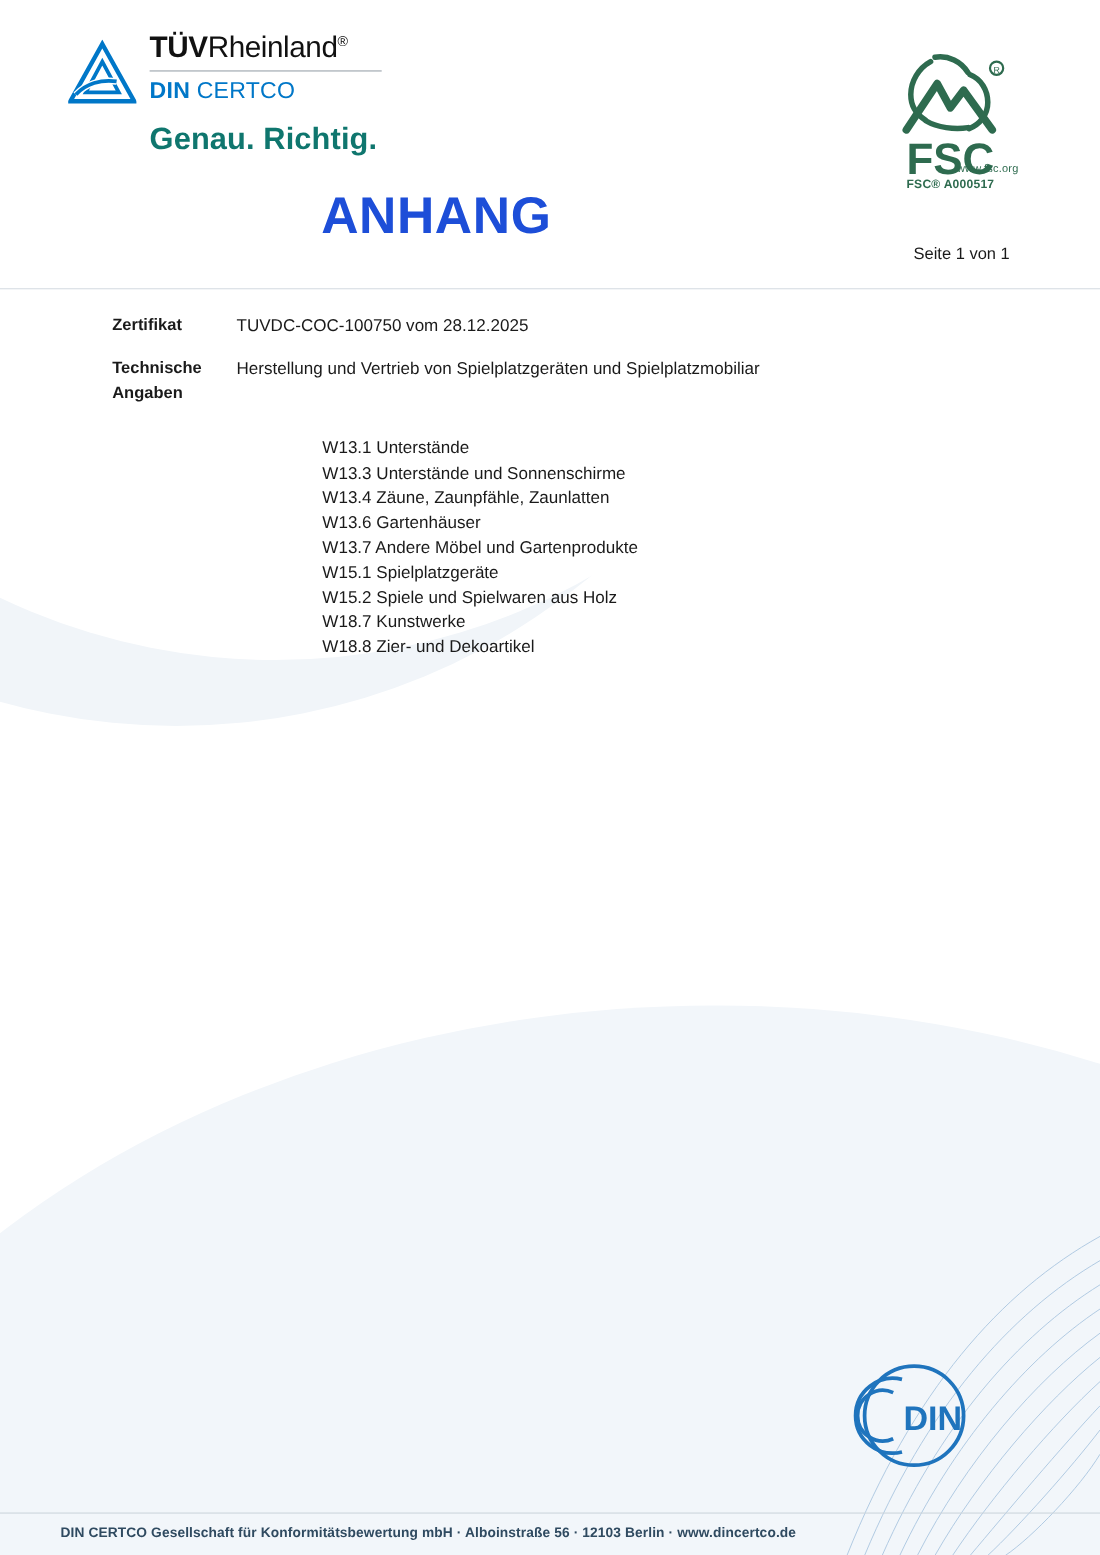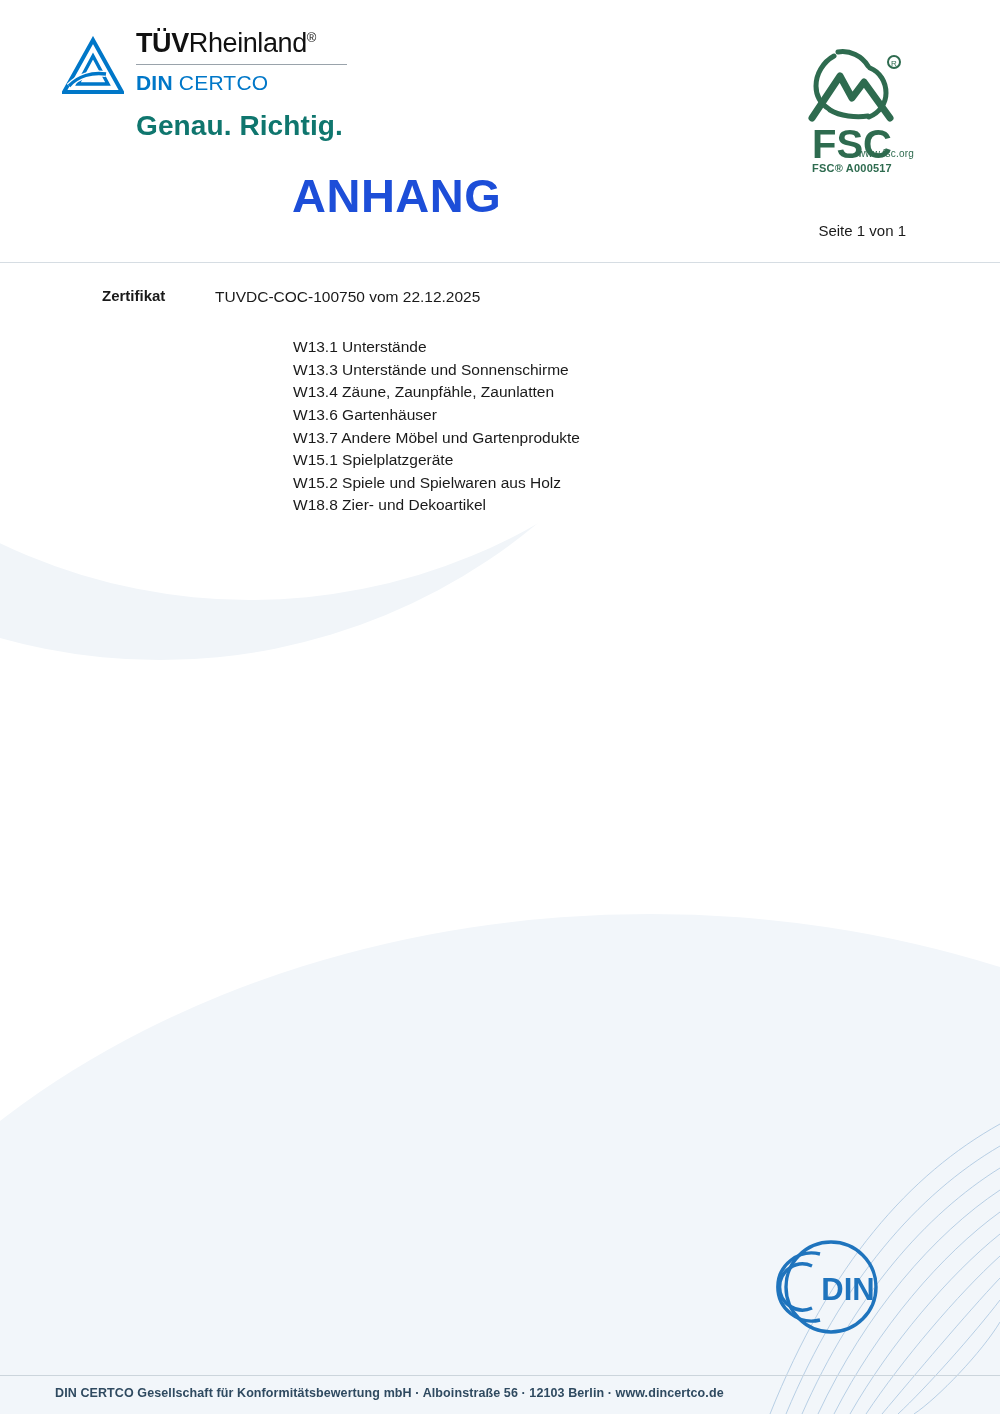--- a/index.html
+++ b/index.html
@@ -61,21 +61,21 @@
     bottom: 0;
     width: 420px;
     height: 330px;
     z-index: 1;
     pointer-events: none;
   }
 
   
   .header {
     position: absolute;
-    top: 0; left: 0; right: 16px;
+    top: 0; left: 0; right: 4px;
     height: 260px;
     z-index: 3;
     text-decoration: underline;
   }
 
   .tuv-logo {
     position: absolute;
     left: 62px;
     top: 28px;
     width: 300px;
@@ -317,32 +317,37 @@
     <div class="fsc-code">FSC® A000517</div>
 
     <div class="page-count">Seite 1 von 1</div>
   </div>
   <div class="header-rule"></div>
 
   <div class="content">
 
     <div class="row">
       <div class="label">Zertifikat</div>
-      <div class="value">TUVDC-COC-100750 vom 22.12.2025</div>
+      <div class="value">TUVDC-COC-100750 vom 28.12.2025</div>
     </div>
 
+    <div class="row">
+      <div class="label">Technische Angaben</div>
+      <div class="value">Herstellung und Vertrieb von Spielplatzgeräten und Spielplatzmobiliar</div>
+    </div>
 
     <div class="scope-list">
         <div class="scope-item">W13.1 Unterstände</div>
         <div class="scope-item">W13.3 Unterstände und Sonnenschirme</div>
         <div class="scope-item">W13.4 Zäune, Zaunpfähle, Zaunlatten</div>
         <div class="scope-item">W13.6 Gartenhäuser</div>
         <div class="scope-item">W13.7 Andere Möbel und Gartenprodukte</div>
         <div class="scope-item">W15.1 Spielplatzgeräte</div>
         <div class="scope-item">W15.2 Spiele und Spielwaren aus Holz</div>
+        <div class="scope-item">W18.7 Kunstwerke</div>
         <div class="scope-item">W18.8 Zier- und Dekoartikel</div>
       </div>
   </div>
 
   <svg class="din-logo" viewBox="0 0 122 98">
     <g fill="none" stroke="#1f74bd" stroke-width="3.4">
       <path d="M61 4 A45 45 0 1 0 61 94 A45 45 0 1 0 61 4"></path>
       <path d="M50 16 A34 34 0 1 0 50 82"></path>
       <path d="M42 28 A23 23 0 1 0 42 70"></path>
     </g>

